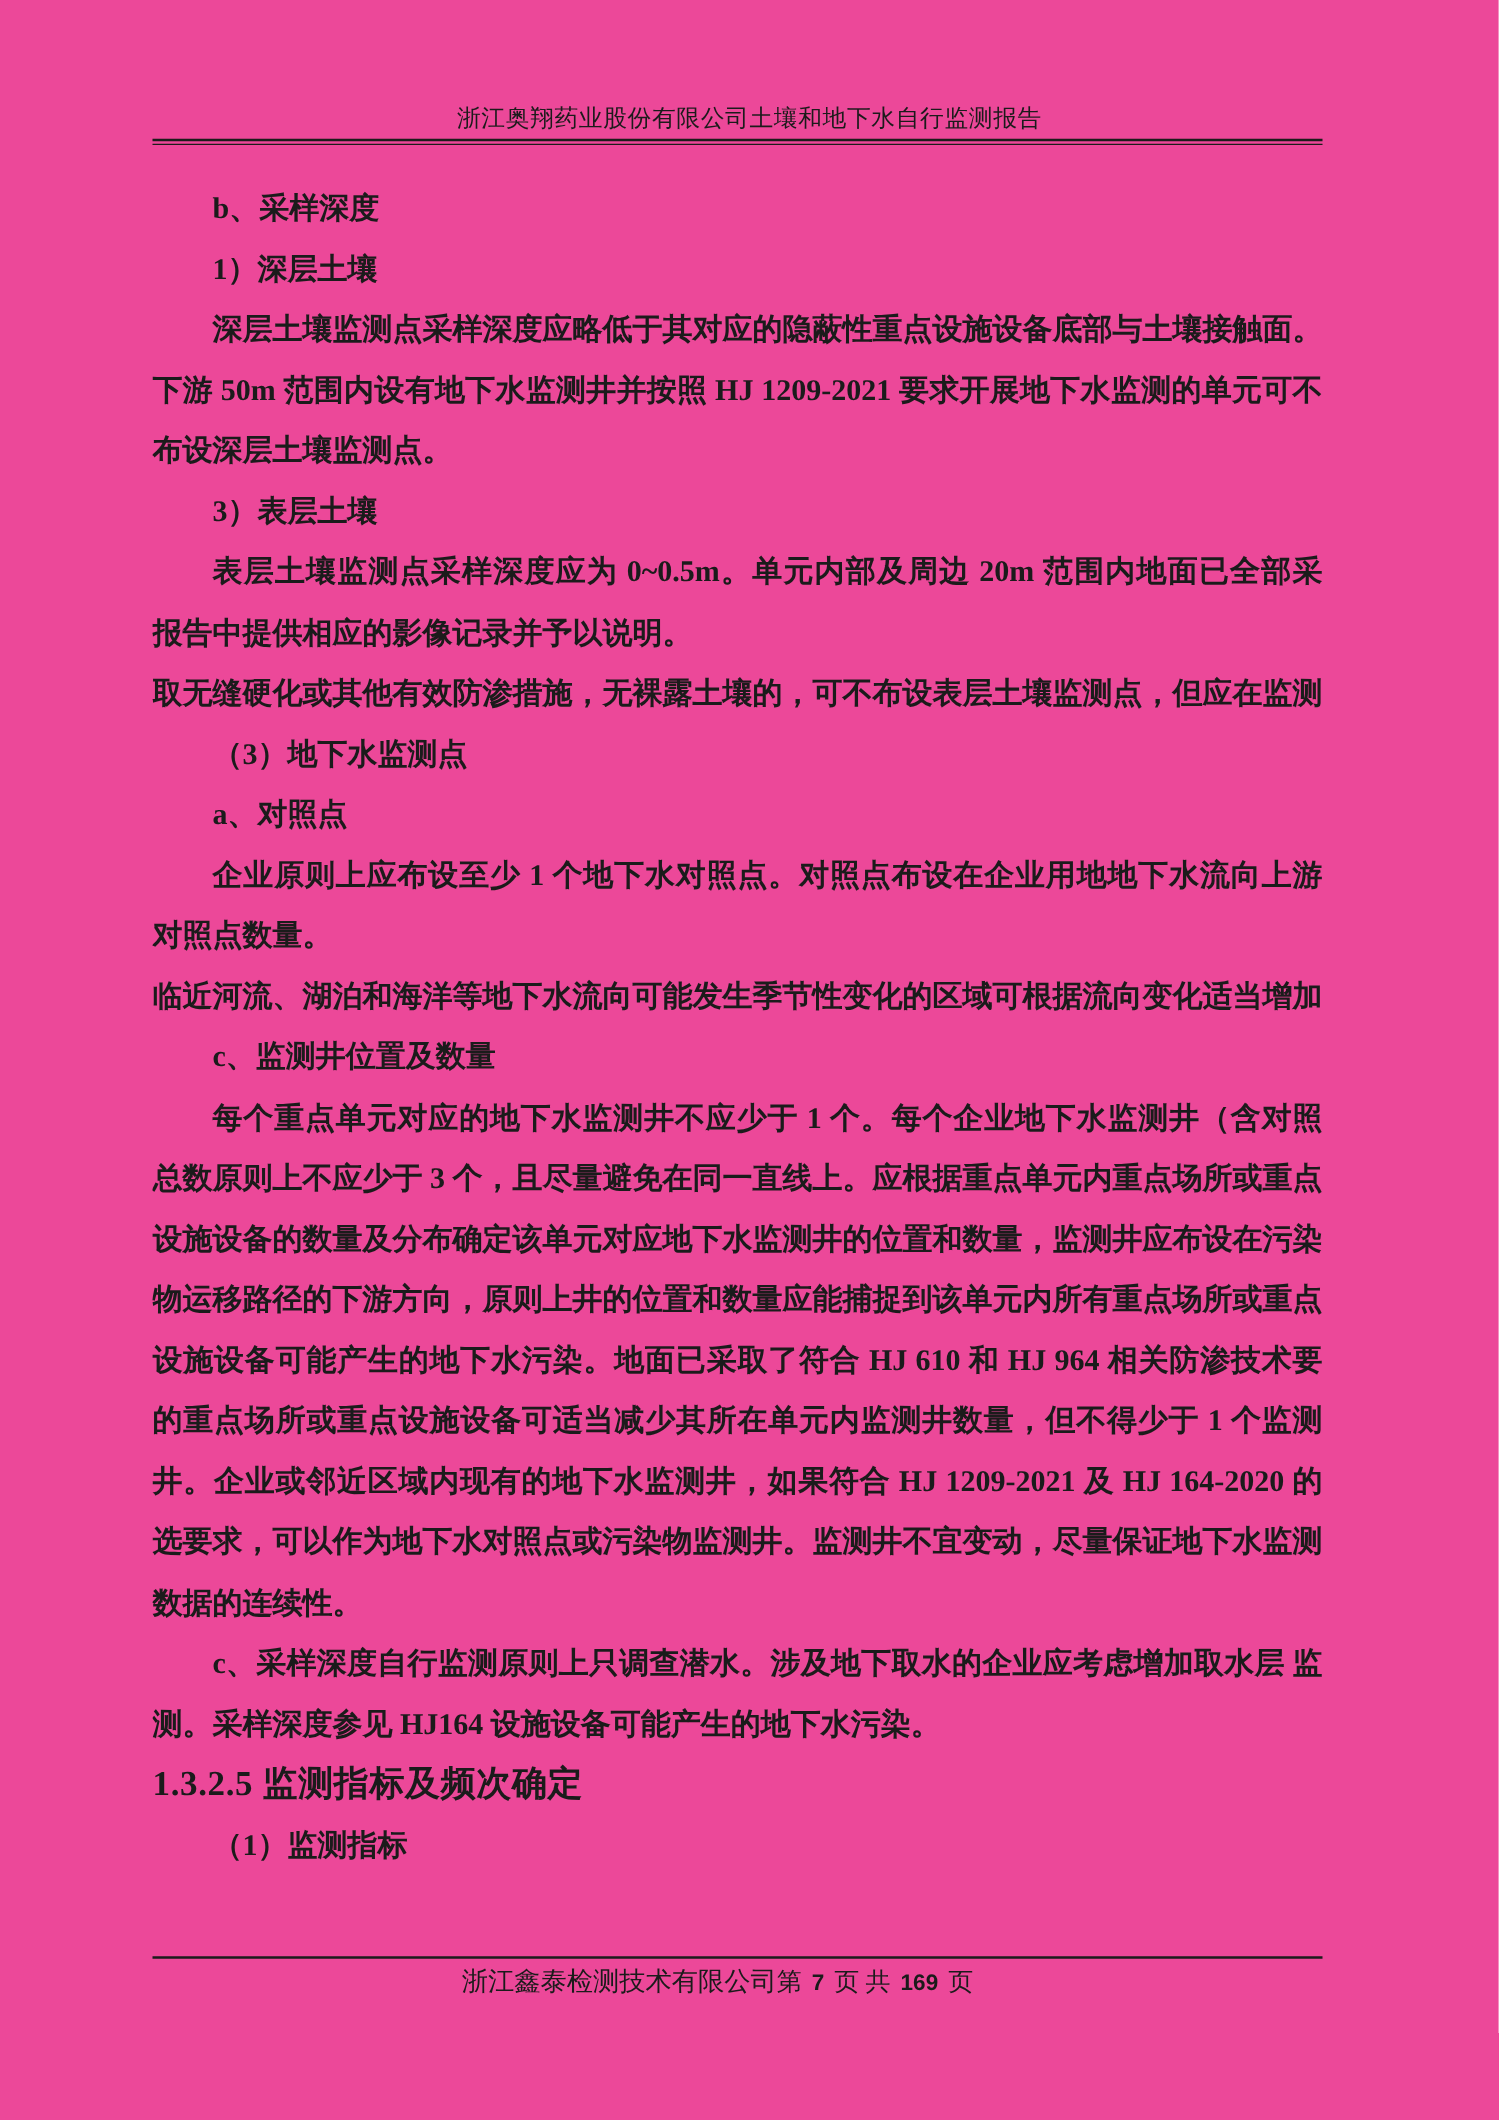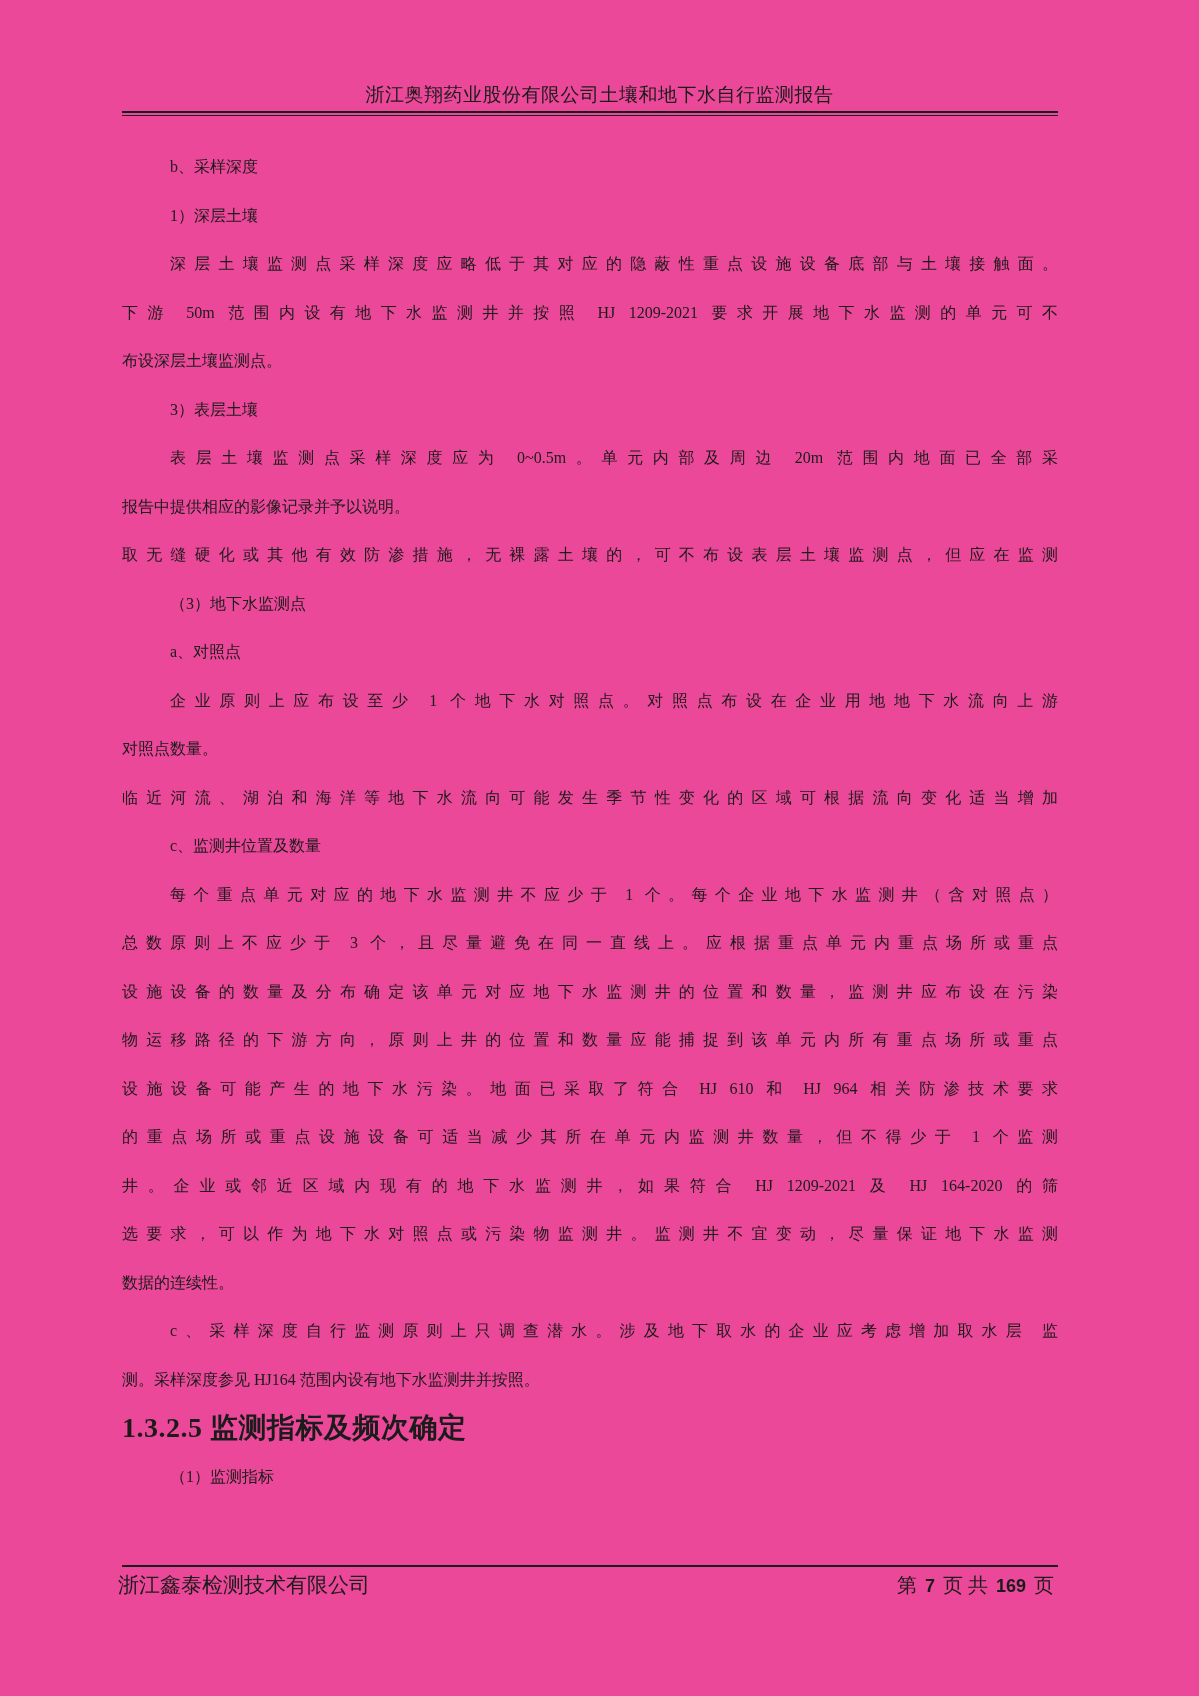--- a/index.html
+++ b/index.html
@@ -17,34 +17,35 @@
   }
   .header-rule {
     position:absolute; top:111px; left:122px; width:936px; height:2px;
     border-top:2px solid #1b1b1b; border-bottom:1px solid #1b1b1b;
   }
   .content {
     position:absolute; top:143px; left:122px; width:936px;
   }
   .ln {
     height:48.5px; line-height:48.5px;
-    font-size:16px;
+    font-size:24px;
     overflow:hidden;
     white-space:normal;
+    font-weight:bold;
   }
   .ind  { padding-left:48px; }
   .fill { text-align:justify; text-align-last:justify; }
   .hd   { font-weight:bold; font-size:28px; letter-spacing:0.5px; }
   .footer-rule {
     position:absolute; top:1565px; left:122px; width:936px;
     border-top:2px solid #1b1b1b;
   }
   .footer-row {
-    position:absolute; top:1571px; left:118px; width:936px;
-    display:flex; justify-content:space-between; align-items:baseline;
+    position:absolute; top:1571px; left:106px; width:936px;
+    display:flex; justify-content:center; align-items:baseline;
     font-size:21px;
   }
   .pagenum { display:inline-flex; gap:8px; align-items:baseline; font-size:20px; }
   .pagenum .num {
     font-family:"Liberation Sans","DejaVu Sans",sans-serif;
     font-size:18px; font-weight:700;
   }
 </style>
 </head>
 <body>
@@ -73,21 +74,21 @@
     <div class="ln ind fill">每个重点单元对应的地下水监测井不应少于 1 个。每个企业地下水监测井（含对照点）</div>
     <div class="ln fill">总数原则上不应少于 3 个，且尽量避免在同一直线上。应根据重点单元内重点场所或重点</div>
     <div class="ln fill">设施设备的数量及分布确定该单元对应地下水监测井的位置和数量，监测井应布设在污染</div>
     <div class="ln fill">物运移路径的下游方向，原则上井的位置和数量应能捕捉到该单元内所有重点场所或重点</div>
     <div class="ln fill">设施设备可能产生的地下水污染。地面已采取了符合 HJ 610 和 HJ 964 相关防渗技术要求</div>
     <div class="ln fill">的重点场所或重点设施设备可适当减少其所在单元内监测井数量，但不得少于 1 个监测</div>
     <div class="ln fill">井。企业或邻近区域内现有的地下水监测井，如果符合 HJ 1209-2021 及 HJ 164-2020 的筛</div>
     <div class="ln fill">选要求，可以作为地下水对照点或污染物监测井。监测井不宜变动，尽量保证地下水监测</div>
     <div class="ln">数据的连续性。</div>
     <div class="ln ind fill">c、采样深度自行监测原则上只调查潜水。涉及地下取水的企业应考虑增加取水层 监</div>
-    <div class="ln">测。采样深度参见 HJ164 范围内设有地下水监测井并按照。</div>
+    <div class="ln">测。采样深度参见 HJ164 设施设备可能产生的地下水污染。</div>
     <div class="ln hd">1.3.2.5 监测指标及频次确定</div>
     <div class="ln ind">（1）监测指标</div>
   </div>
 
   <div class="footer-rule"></div>
   <div class="footer-row">
     <span>浙江鑫泰检测技术有限公司</span>
     <span class="pagenum">
       <span>第</span>
       <span class="num">7</span>

